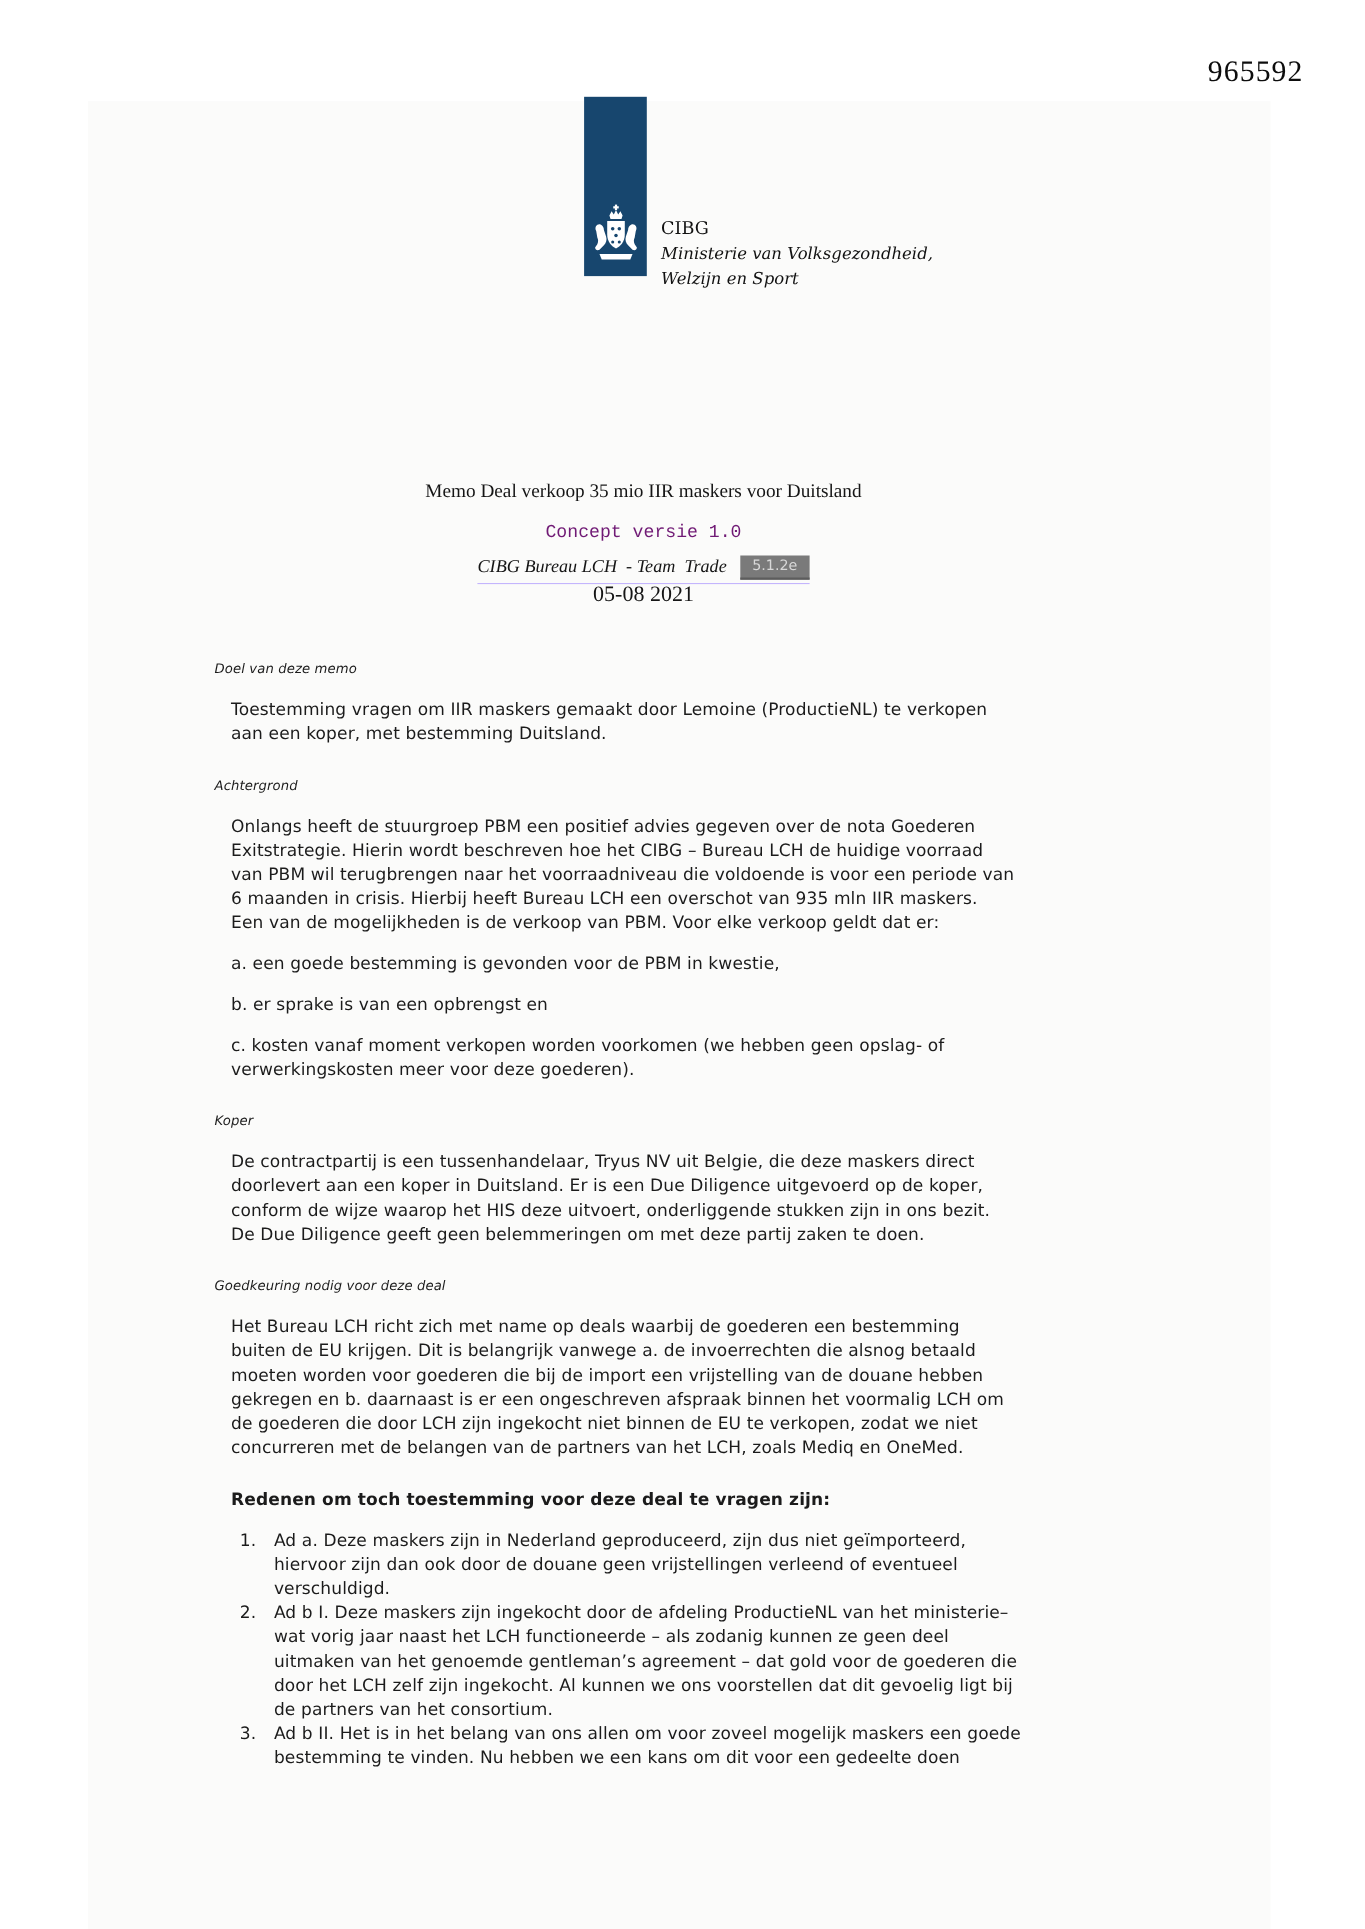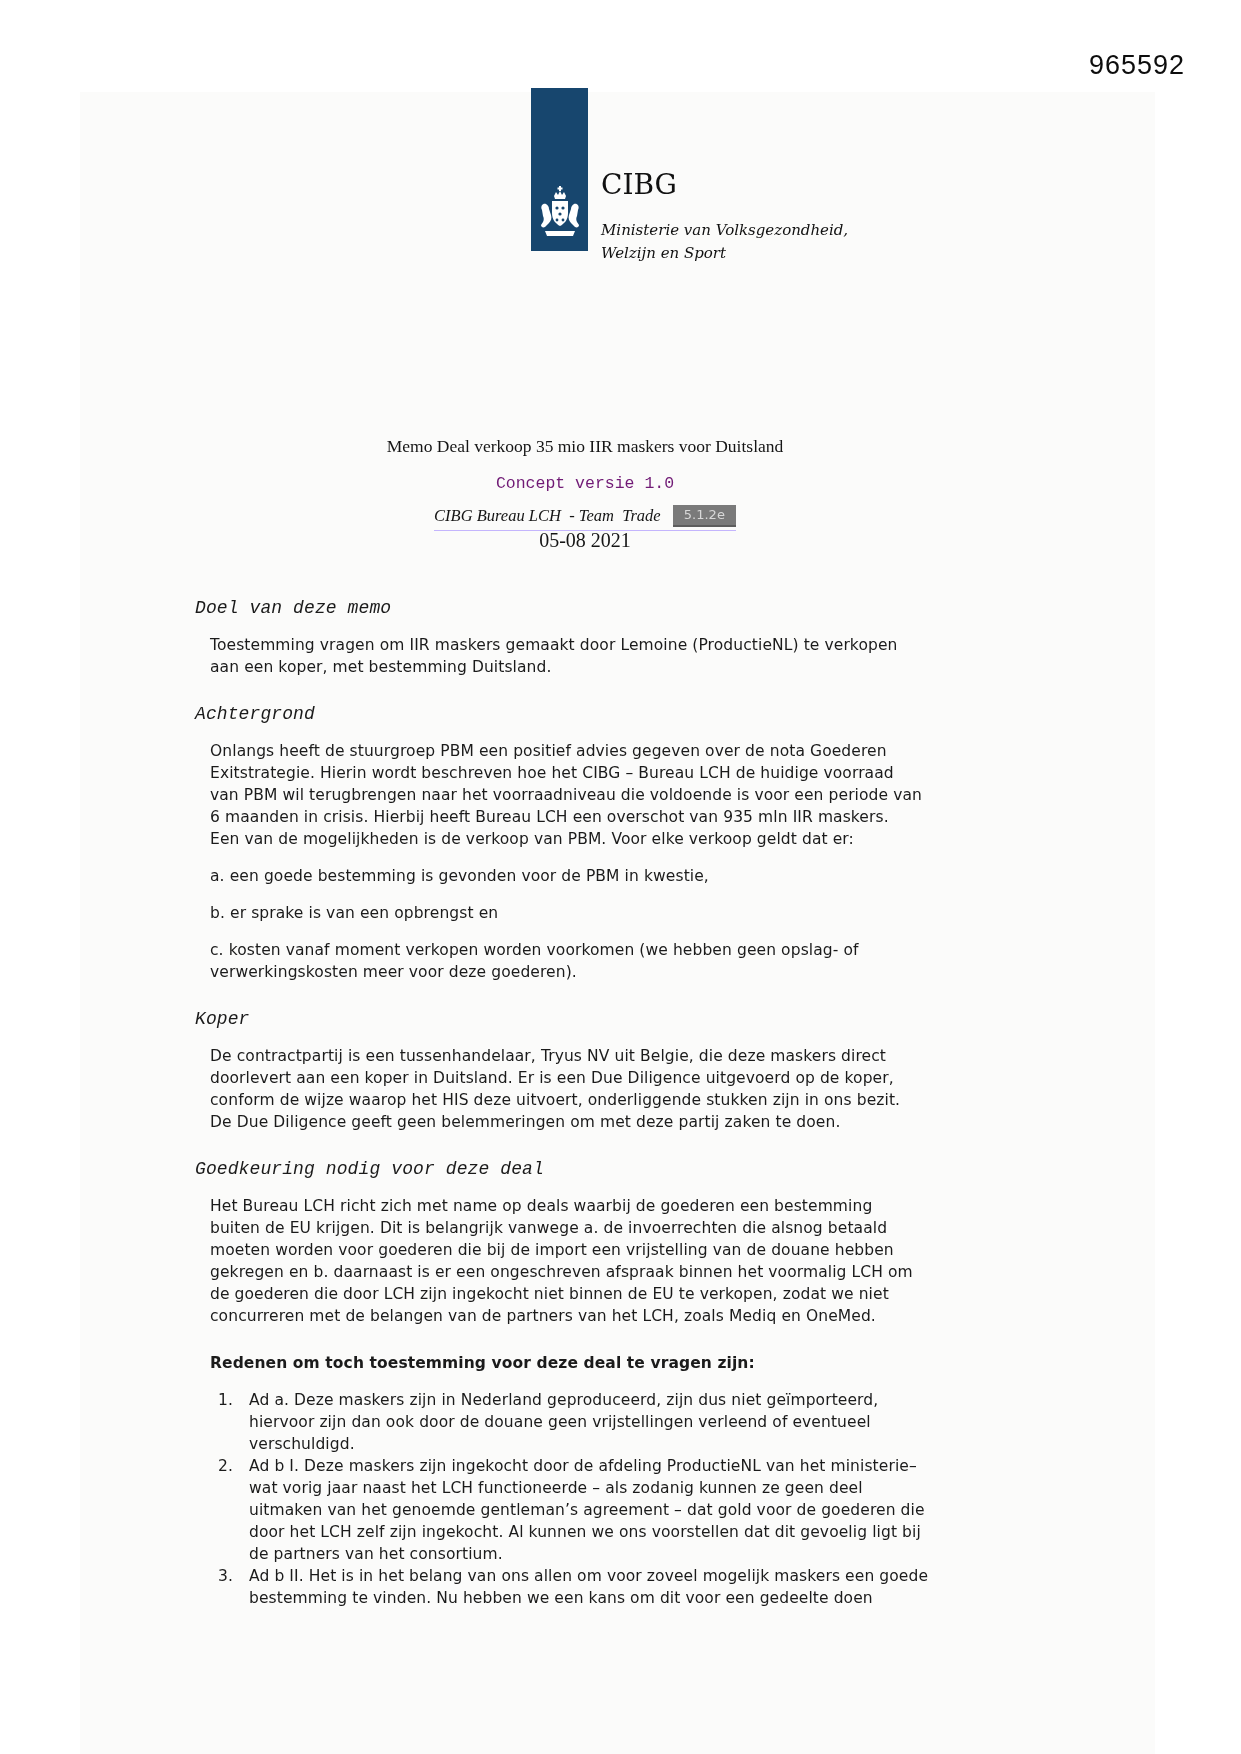--- a/index.html
+++ b/index.html
@@ -10,33 +10,33 @@
   .scan-tint {
     position:absolute; left:80px; top:92px; width:1075px; bottom:0;
     background:#fbfbfa; z-index:0;
   }
   .layer { position:absolute; inset:0; z-index:1; }
 
   
   .doc-number {
     position:absolute; top:50px; right:56px;
     font-size:27px; letter-spacing:1px; color:#0d0d0d;
-    font-family:Liberation Sans, sans-serif;
+    font-family:Liberation Serif, serif;
   }
 
   
   .logo { position:absolute; left:531px; top:88px; }
   .logo-bar {
     width:57px; height:163px; background:#17466e; position:relative;
   }
   .coa { position:absolute; left:50%; bottom:5px; transform:translateX(-50%); }
   .logo-text { position:absolute; left:70px; bottom:-14px; width:320px; }
   .logo-org {
-    font-family:"DejaVu Serif", serif; font-size:28px; color:#111;
-    margin-bottom:18px;
+    font-family:"DejaVu Serif", serif; font-size:16px; color:#111;
+    margin-bottom:2px;
   }
   .logo-ministry {
     font-family:"DejaVu Serif", serif; font-style:italic; font-size:15px;
     line-height:23px; color:#111;
   }
 
   
   .hdr { position:absolute; left:0; width:1170px; text-align:center; }
   .memo-title {
     top:436px; font-family:"Liberation Serif", serif; font-size:17.5px; color:#151515;
@@ -55,21 +55,21 @@
     padding:1px 11px 2px; vertical-align:2px; border-bottom:2px solid #5d5d5d;
   }
   .date-line { top:529px; font-family:"Liberation Serif", serif; font-size:20px; color:#151515; }
 
   
   .body {
     position:absolute; left:195px; top:597px; width:742px;
     font-size:15.5px; line-height:22px; letter-spacing:0.1px; color:#1b1b1b;
   }
   .section { margin-bottom:25px; }
-  .section-heading { font-style:italic; font-weight:normal; font-size:18px; margin:0;font-family:Liberation Mono, monospace; }
+  .section-heading { font-style:italic; font-weight:normal; font-size:12px; margin:0; }
   .body p { margin:15px; white-space:pre-wrap; }
   .reasons-intro { margin:0 0 0 0; white-space:pre-wrap;font-weight:bold; }
   .list { margin-top:0; }
   .list-row { display:flex; padding-left:23px; }
   .list-num { width:31px; flex:none; }
   .list-text { flex:1; white-space:pre-wrap; }
 </style>
 </head>
 <body>
 

